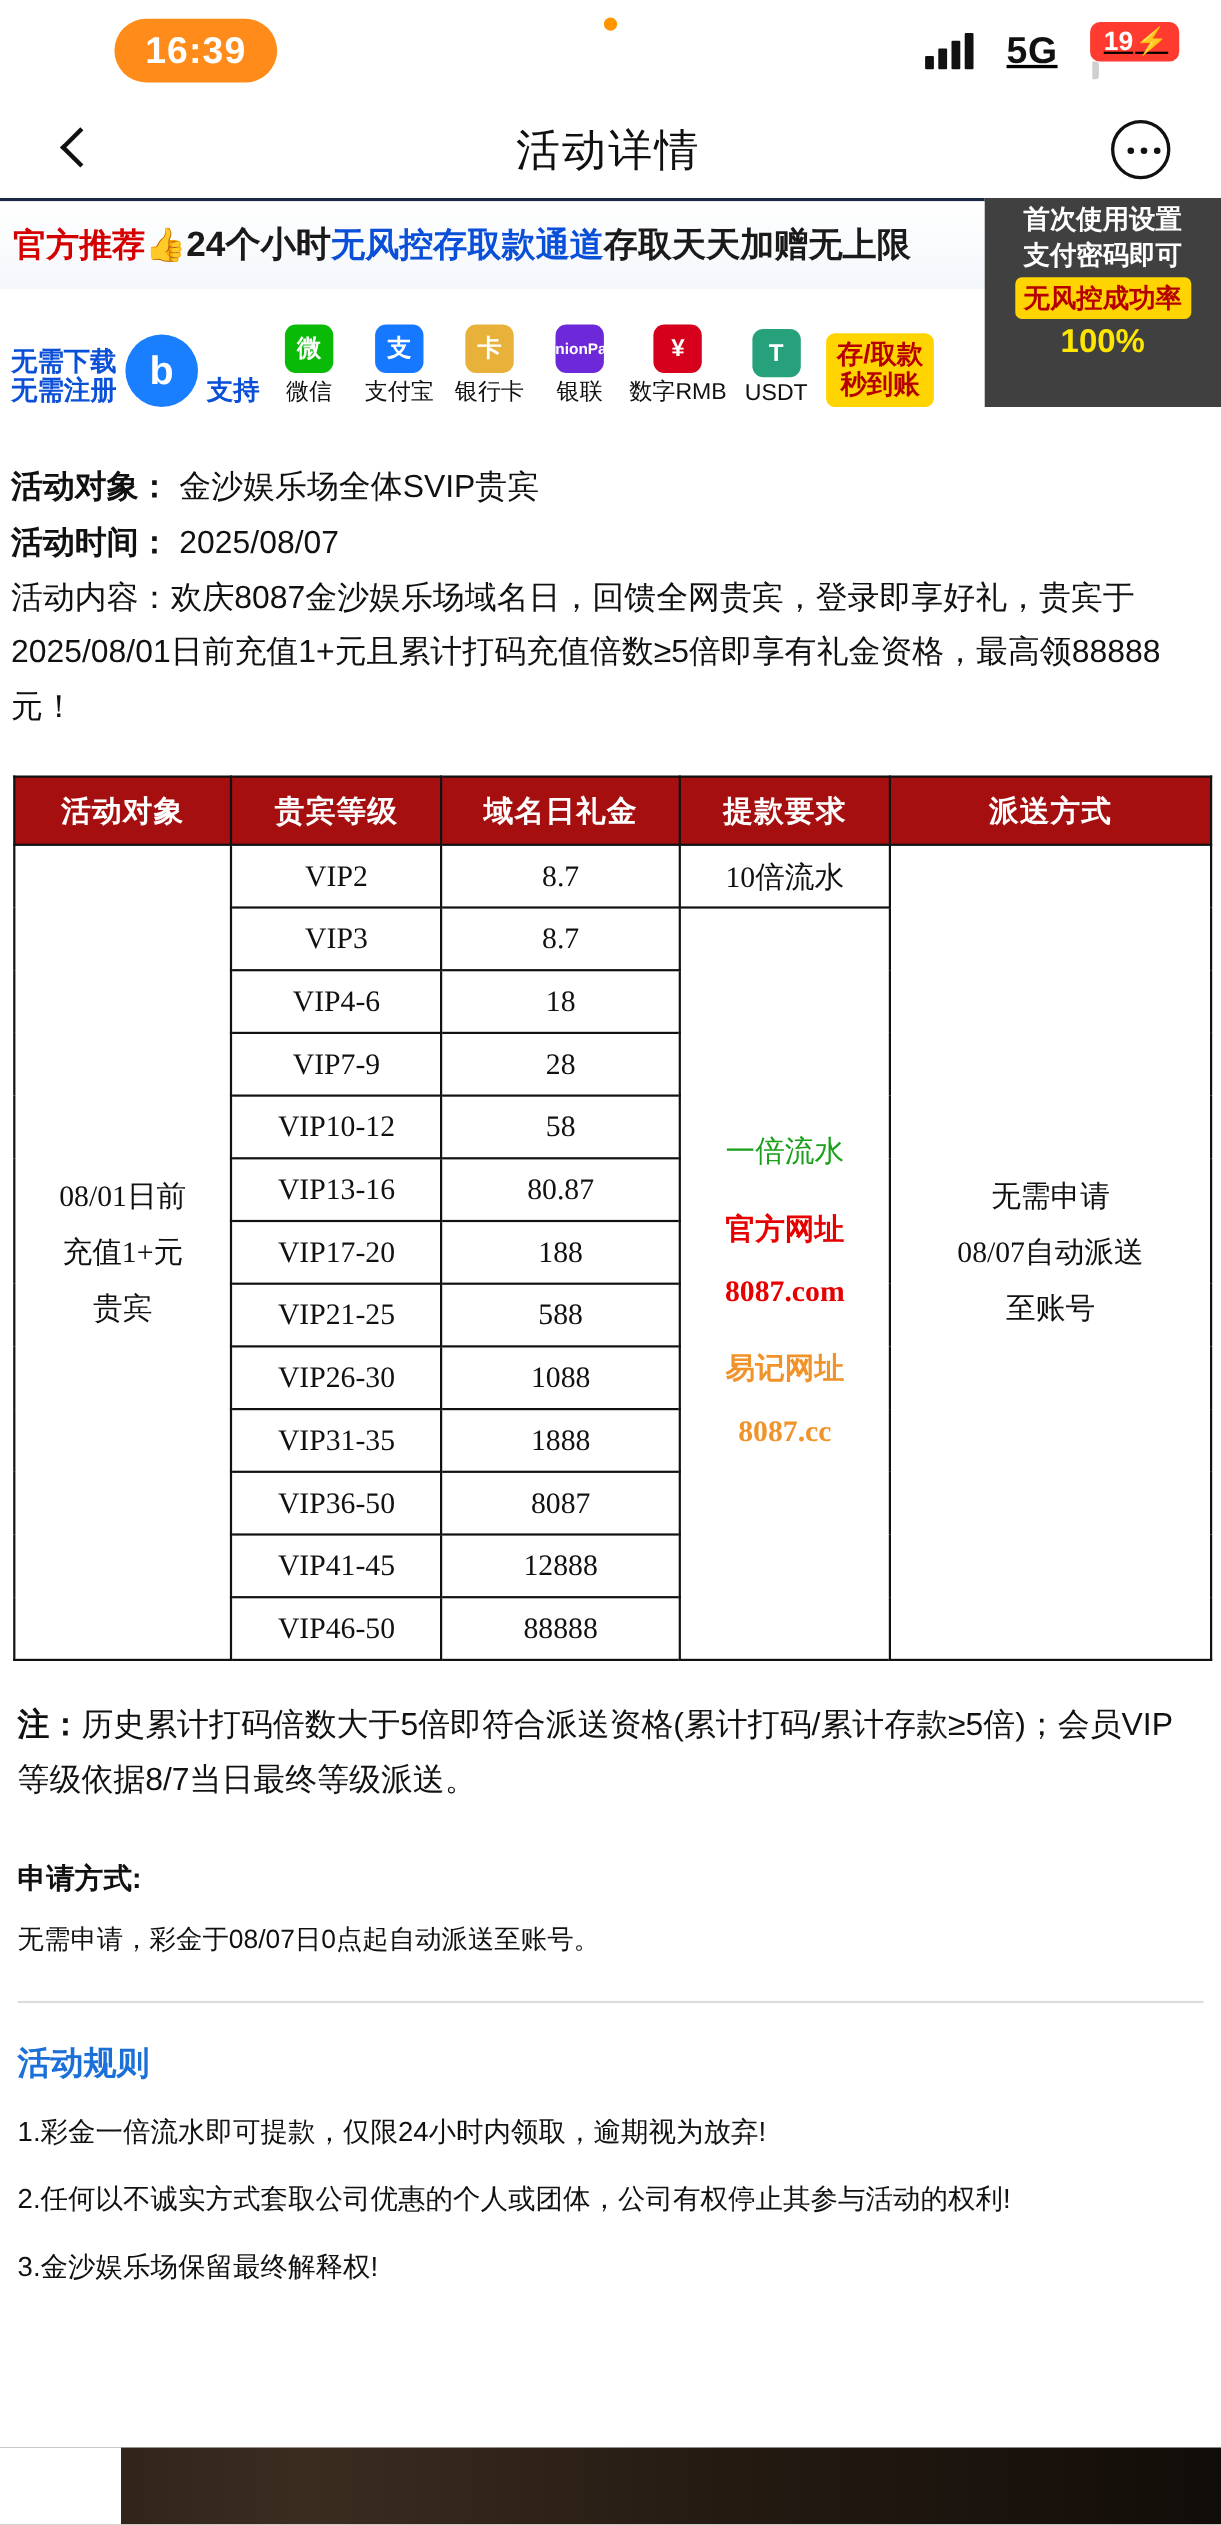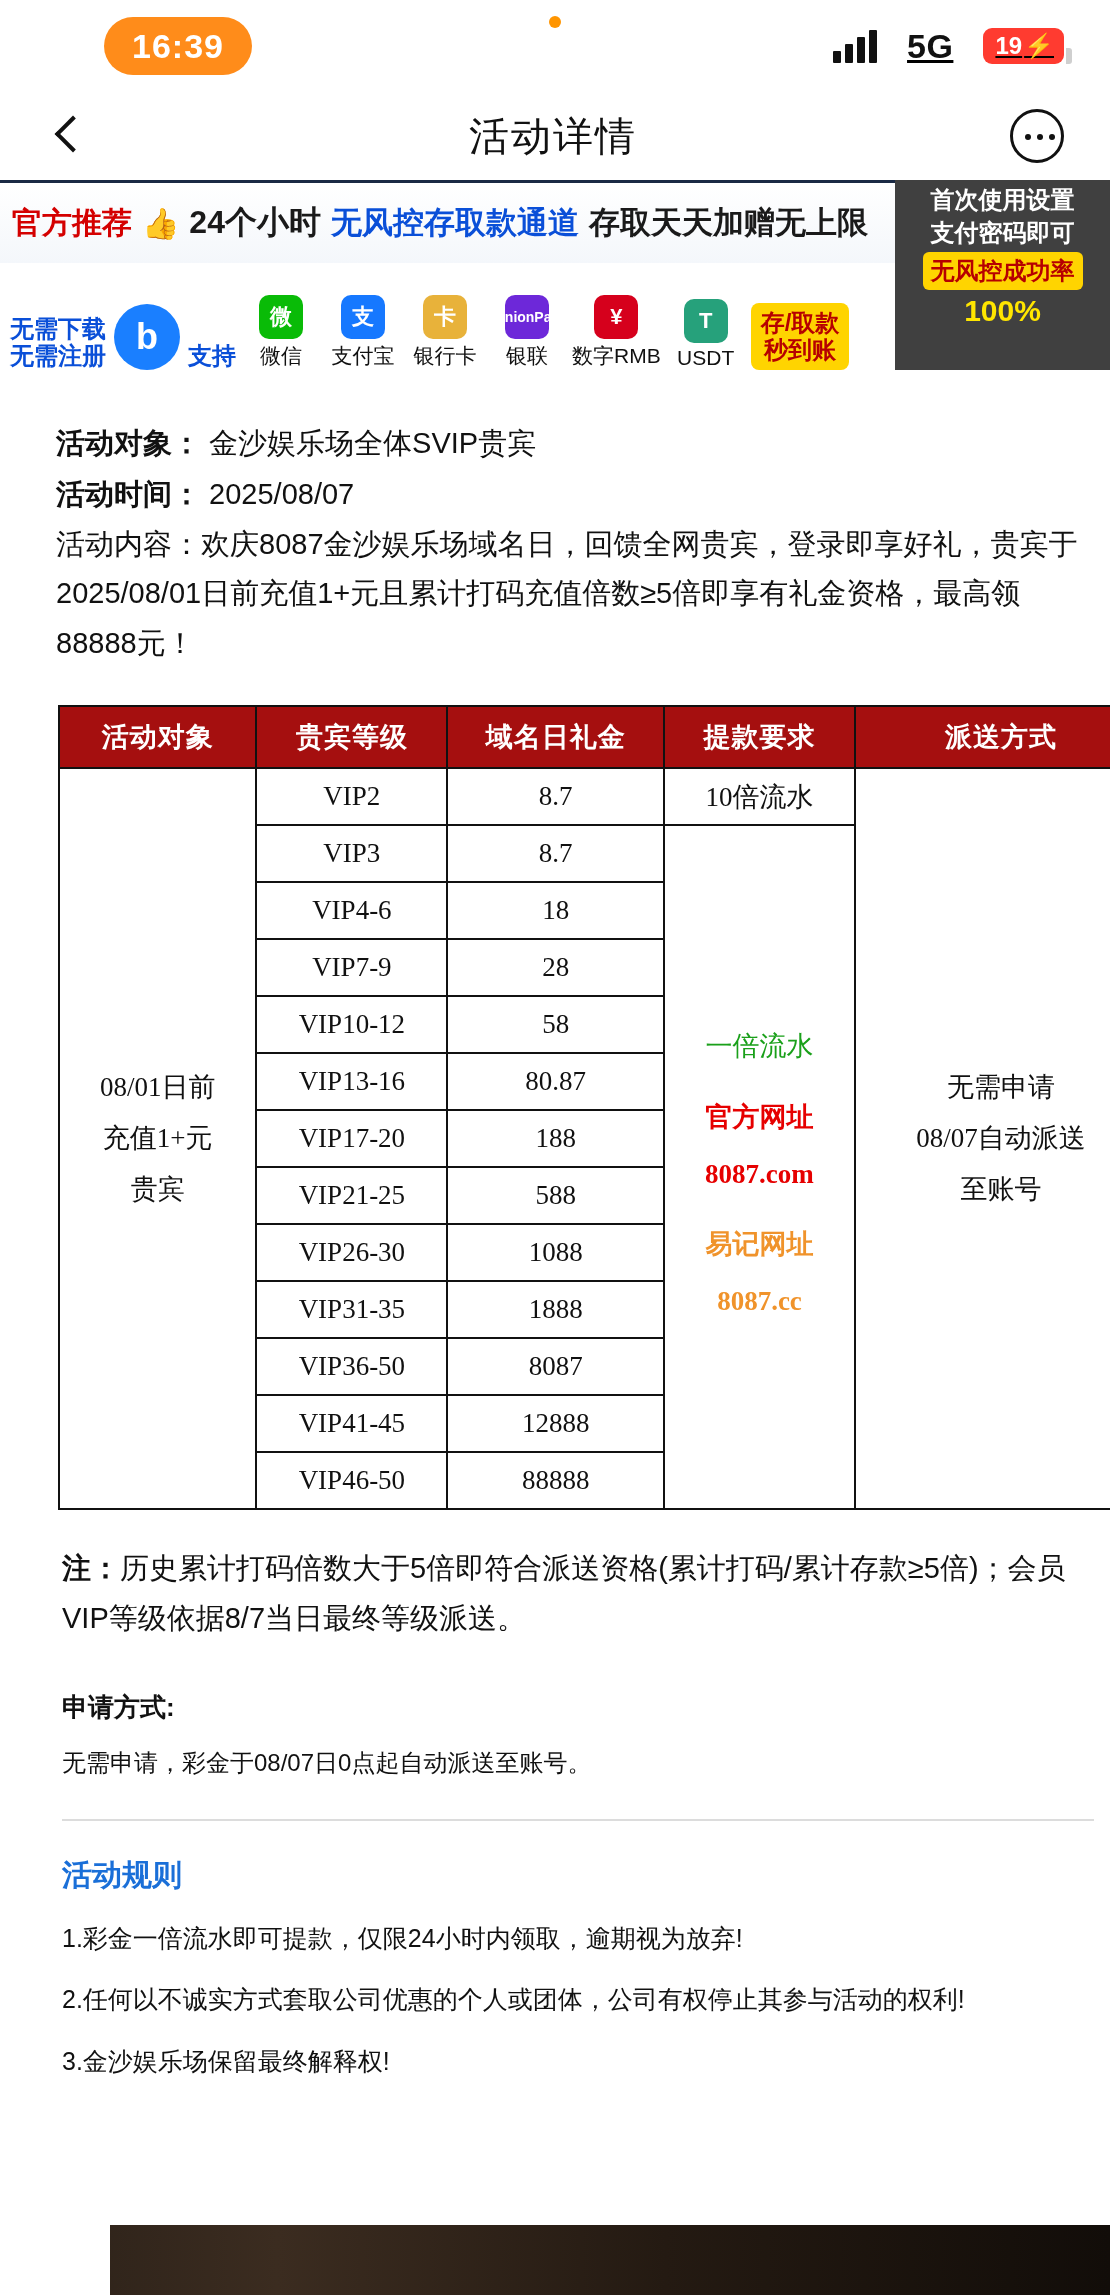--- a/index.html
+++ b/index.html
@@ -33,21 +33,21 @@
   }
   .status-right { display: flex; align-items: center; gap: 30px; text-decoration: underline; }
   .signal { display: flex; align-items: flex-end; gap: 4px; height: 34px; }
   .signal i { display: block; width: 8px; background: #111; border-radius: 1px; }
   .signal i:nth-child(1){ height: 12px; }
   .signal i:nth-child(2){ height: 19px; }
   .signal i:nth-child(3){ height: 26px; }
   .signal i:nth-child(4){ height: 33px; }
   .net-label { font-size: 34px; font-weight: bold; color: #111; letter-spacing: 0.5px; }
   .battery {
-    position: relative; display: flex; align-items: flex-end;
+    position: relative; display: flex; align-items: flex-start; flex-direction: column;
   }
   .battery-body {
     background: #ff3b30; color: #fff; font-size: 24px; font-weight: bold;
     border-radius: 9px; padding: 6px 10px 6px 12px; display: flex; align-items: center; gap: 2px;
     line-height: 1;
   }
   .battery-cap { width: 6px; height: 16px; background: #cfcfcf; border-radius: 0 3px 3px 0; margin-left: 2px; }
   .dot-indicator {
     position: absolute; top: 16px; left: 50%; transform: translateX(-50%);
     width: 12px; height: 12px; border-radius: 50%; background: #ff9500;
@@ -80,21 +80,21 @@
   
   .banner {
     width: 1110px; height: 190px; display: flex; position: relative; overflow: hidden;
     background: #0a0f17;
   }
   .banner-left {
     flex: 0 0 895px; background: #ffffff; position: relative; padding: 0; display: flex; flex-direction: column;
     border-top: 3px solid #1a2a44;
   }
   .bl-row1 {
-    height: 80px; display: flex; align-items: center; gap: 10px; padding: 0 12px;
+    height: 80px; display: flex; align-items: center; padding: 0 12px;
     background: linear-gradient(180deg,#ffffff 0%,#f4f7fb 100%);
   }
   .tag-official { color: #d40000; font-size: 30px; font-weight: bold; letter-spacing: 0; }
   .thumb-icon { font-size: 30px; color: #ff7a00; }
   .txt-24h { color: #1a1a1a; font-size: 32px; font-weight: bold; }
   .txt-nofx { color: #0a4fd8; font-size: 31px; font-weight: bold; }
   .txt-daily { color: #1a1a1a; font-size: 31px; font-weight: bold; }
   .bl-row2 {
     flex: 1; display: flex; align-items: flex-end; gap: 8px; padding: 0 10px;
     background: #ffffff;
@@ -128,21 +128,21 @@
     align-items: center; justify-content: flex-start; gap: 4px; padding: 6px;
   }
   .br-l1 { font-size: 24px; font-weight: bold; color: #fff; line-height: 1.2; text-align: center; }
   .br-l2 {
     background: #ffd400; color: #b60000; font-size: 24px; font-weight: bold;
     border-radius: 6px; padding: 3px 8px;
   }
   .br-l3 { font-size: 30px; font-weight: bold; color: #ffe600; }
 
   
-  .content { padding: 48px 10px 0 10px; margin-left: 46px; }
+  .content { padding: 48px 10px 0 10px; }
   .info-line { font-size: 29px; color: #111; line-height: 1.75; }
   .info-line .lbl { font-weight: bold; }
   .info-block { margin-bottom: 6px; }
   .info-para { font-size: 29px; color: #111; line-height: 1.72; }
 
   
   table.act-table {
     width: 1090px; margin: 36px 0 0 2px; border-collapse: collapse; table-layout: fixed;
     border: 2px solid #4c1d95;
   }

